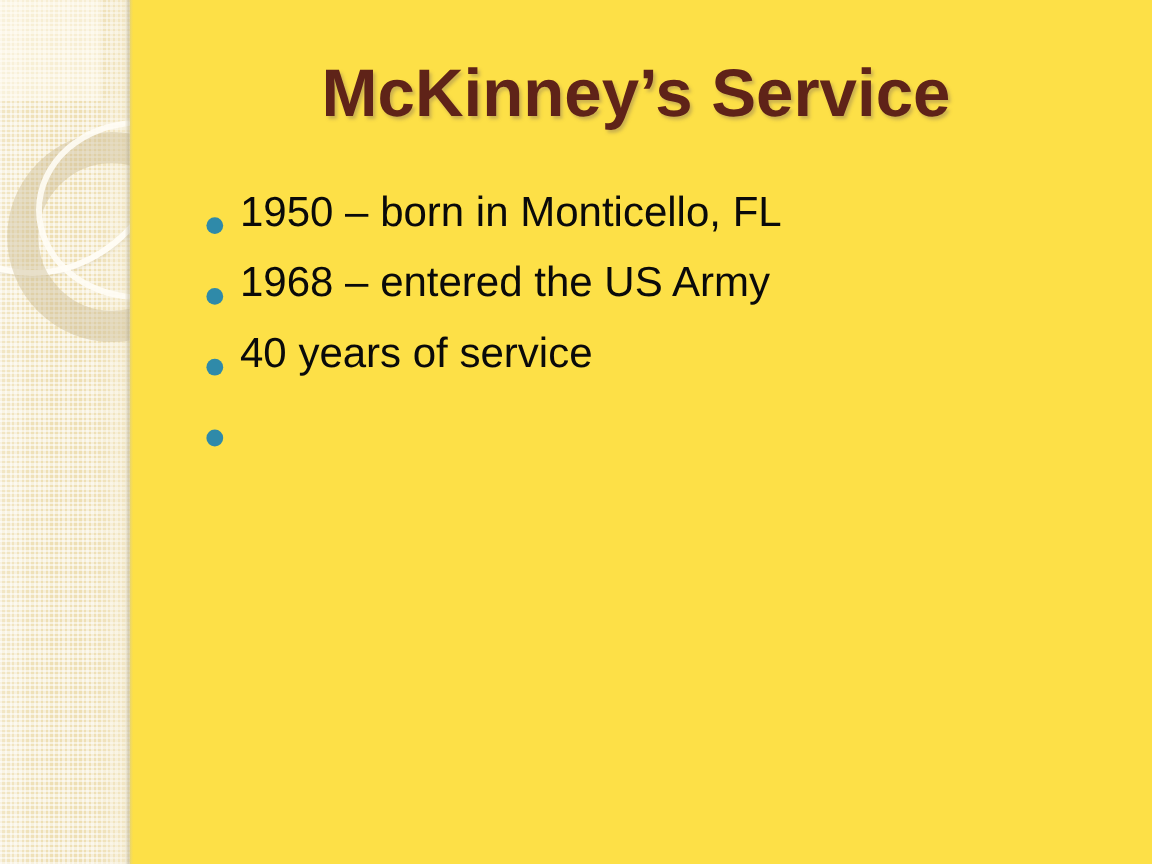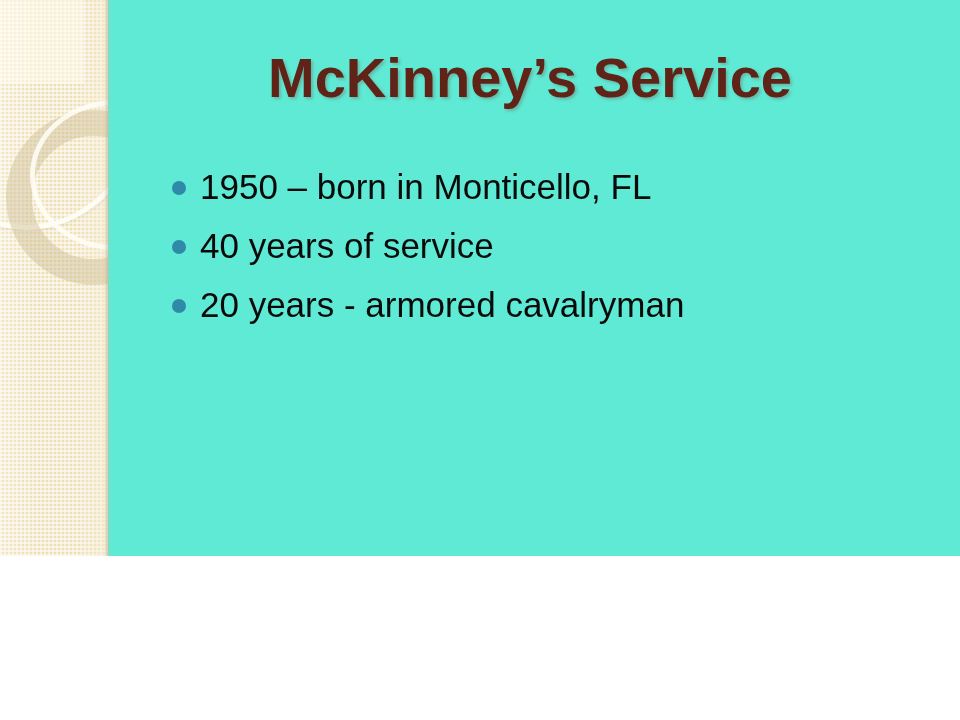--- a/index.html
+++ b/index.html
@@ -7,22 +7,22 @@
     padding: 0;
     background: #ffffff;
   }
   body {
     font-family: "Liberation Sans", sans-serif;
   }
 
   #slide {
     position: relative;
     width: 960px;
-    height: 556px;
-    background: #5eead4;
+    height: 720px;
+    background: #fde047;
     overflow: hidden;
   }
 
   
   .sidebar {
     position: absolute;
     left: 0;
     top: 0;
     width: 108px;
     height: 720px;
@@ -116,21 +116,21 @@
     width: 770px;
     margin: 0;
     padding: 0;
     list-style: none;
   }
   .bullet-row {
     position: relative;
     height: 59px;
     padding-left: 34px;
     display: flex;
-    align-items: center;
+    align-items: flex-start;
   }
   .bullet-dot {
     position: absolute;
     left: 6px;
     top: 50%;
     margin-top: -7px;
     width: 14px;
     height: 14px;
     border-radius: 50%;
     background: #2f8aa9;
@@ -157,21 +157,24 @@
 
   <div class="slide-title">McKinney’s Service</div>
 
   <ul class="body-list">
     <li class="bullet-row">
       <span class="bullet-dot"></span>
       <span class="bullet-text">1950 – born in Monticello, FL</span>
     </li>
     <li class="bullet-row">
       <span class="bullet-dot"></span>
+      <span class="bullet-text">1968 – entered the US Army</span>
+    </li>
+    <li class="bullet-row">
+      <span class="bullet-dot"></span>
       <span class="bullet-text">40 years of service</span>
     </li>
     <li class="bullet-row">
       <span class="bullet-dot"></span>
-      <span class="bullet-text">20 years - armored cavalryman</span>
     </li>
   </ul>
 
 </div>
 
 </body></html>

